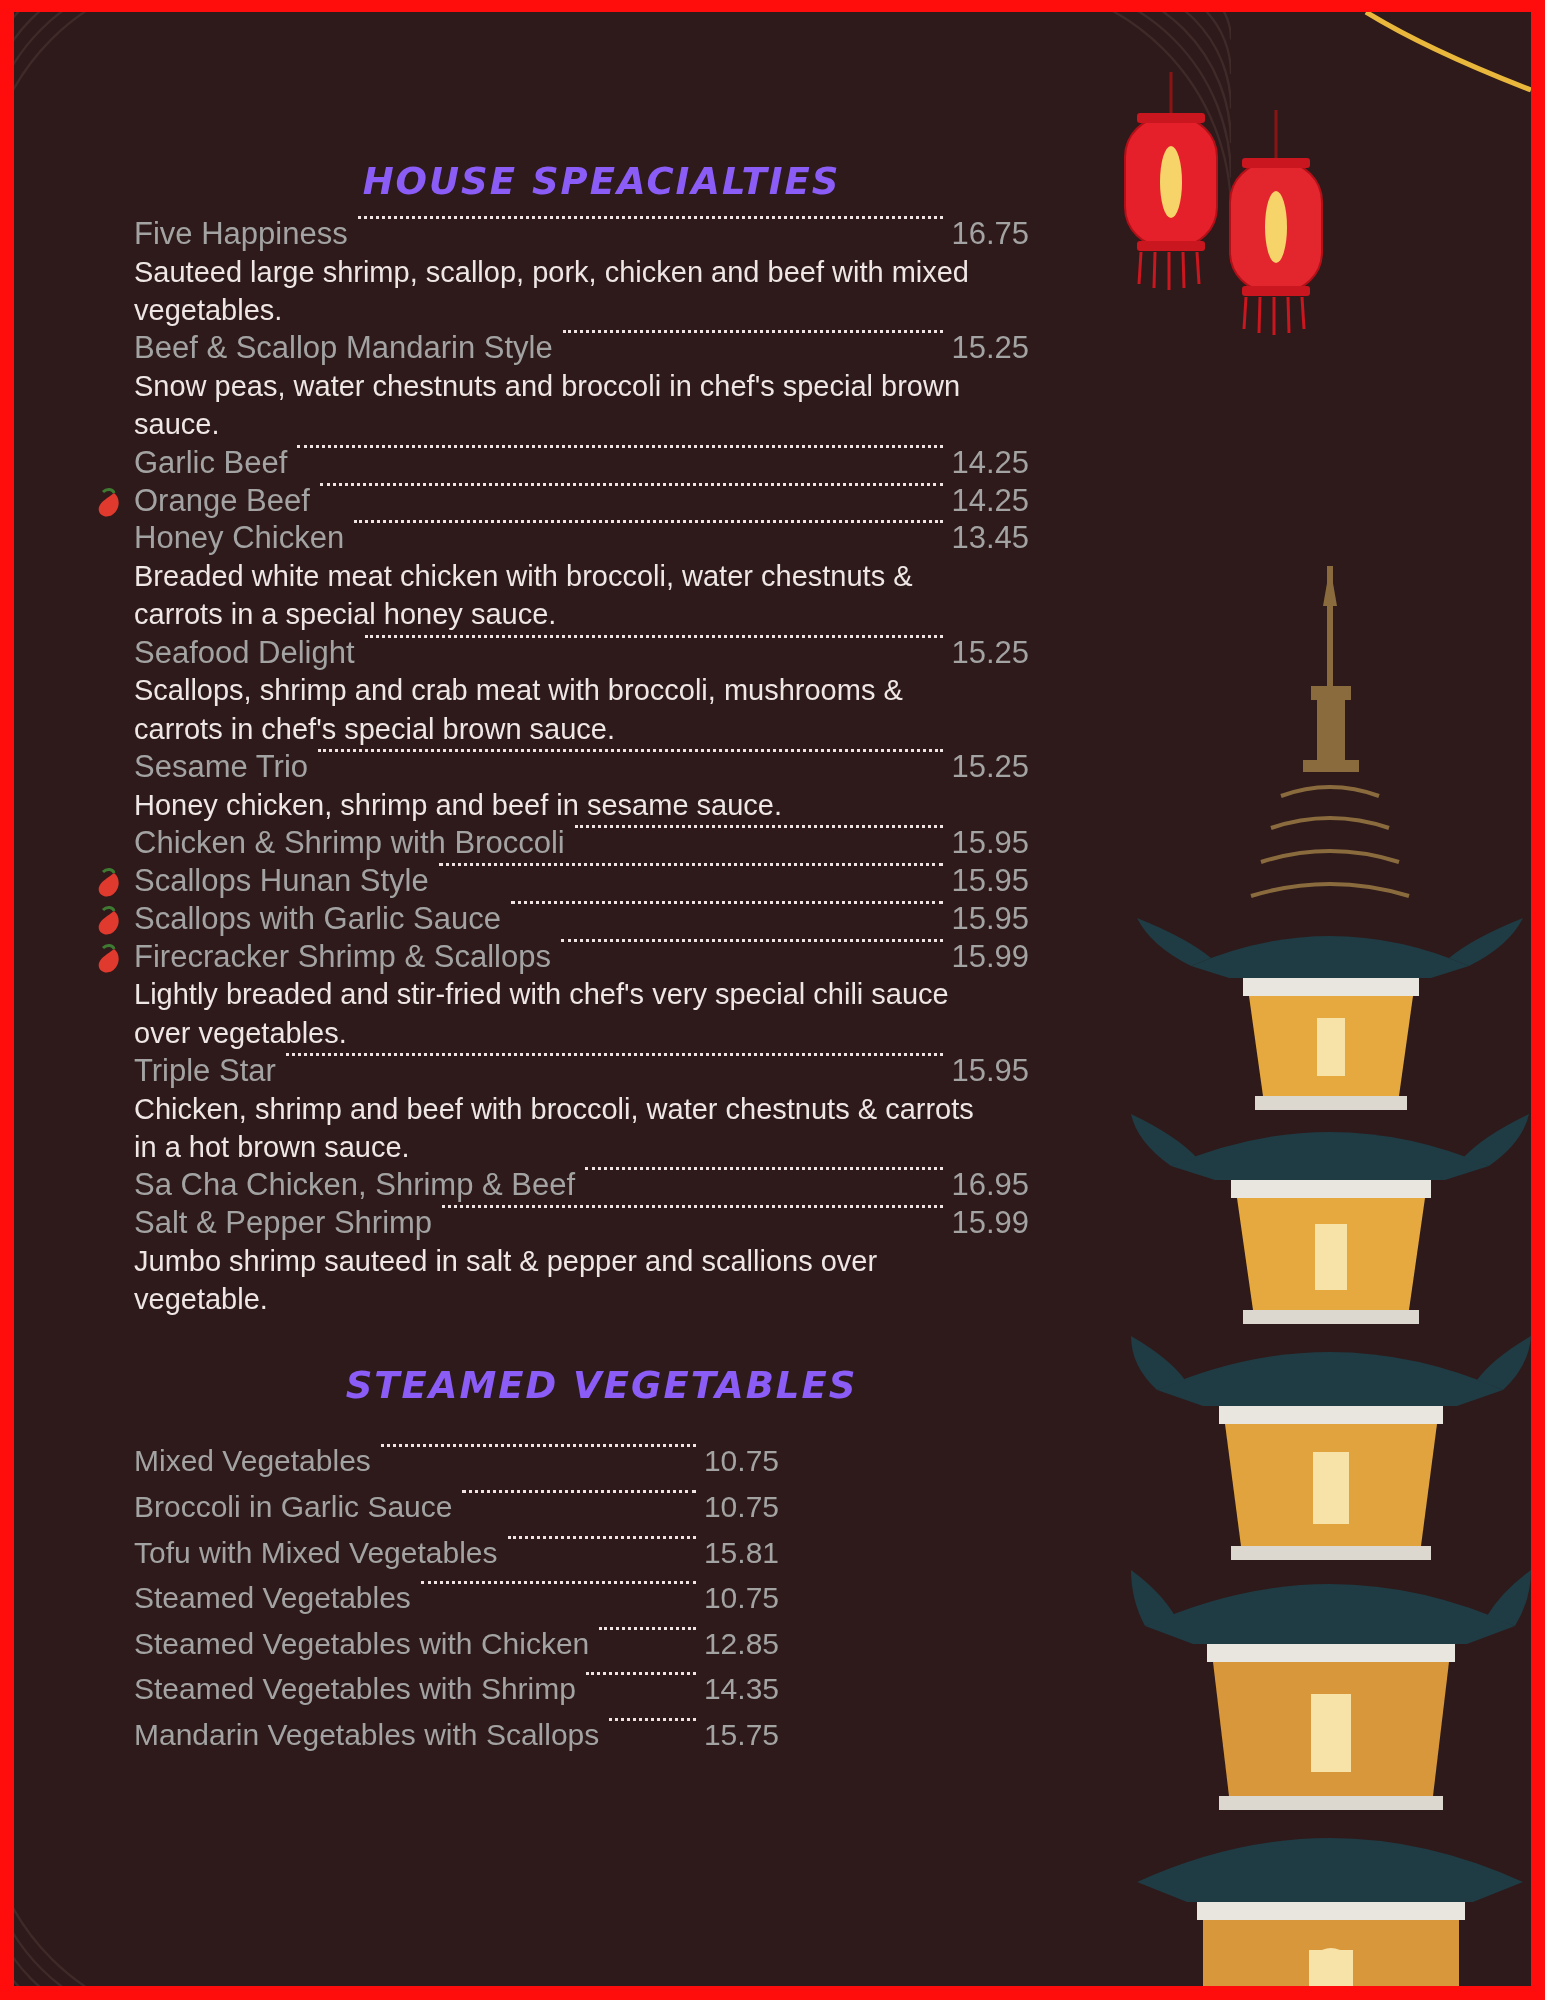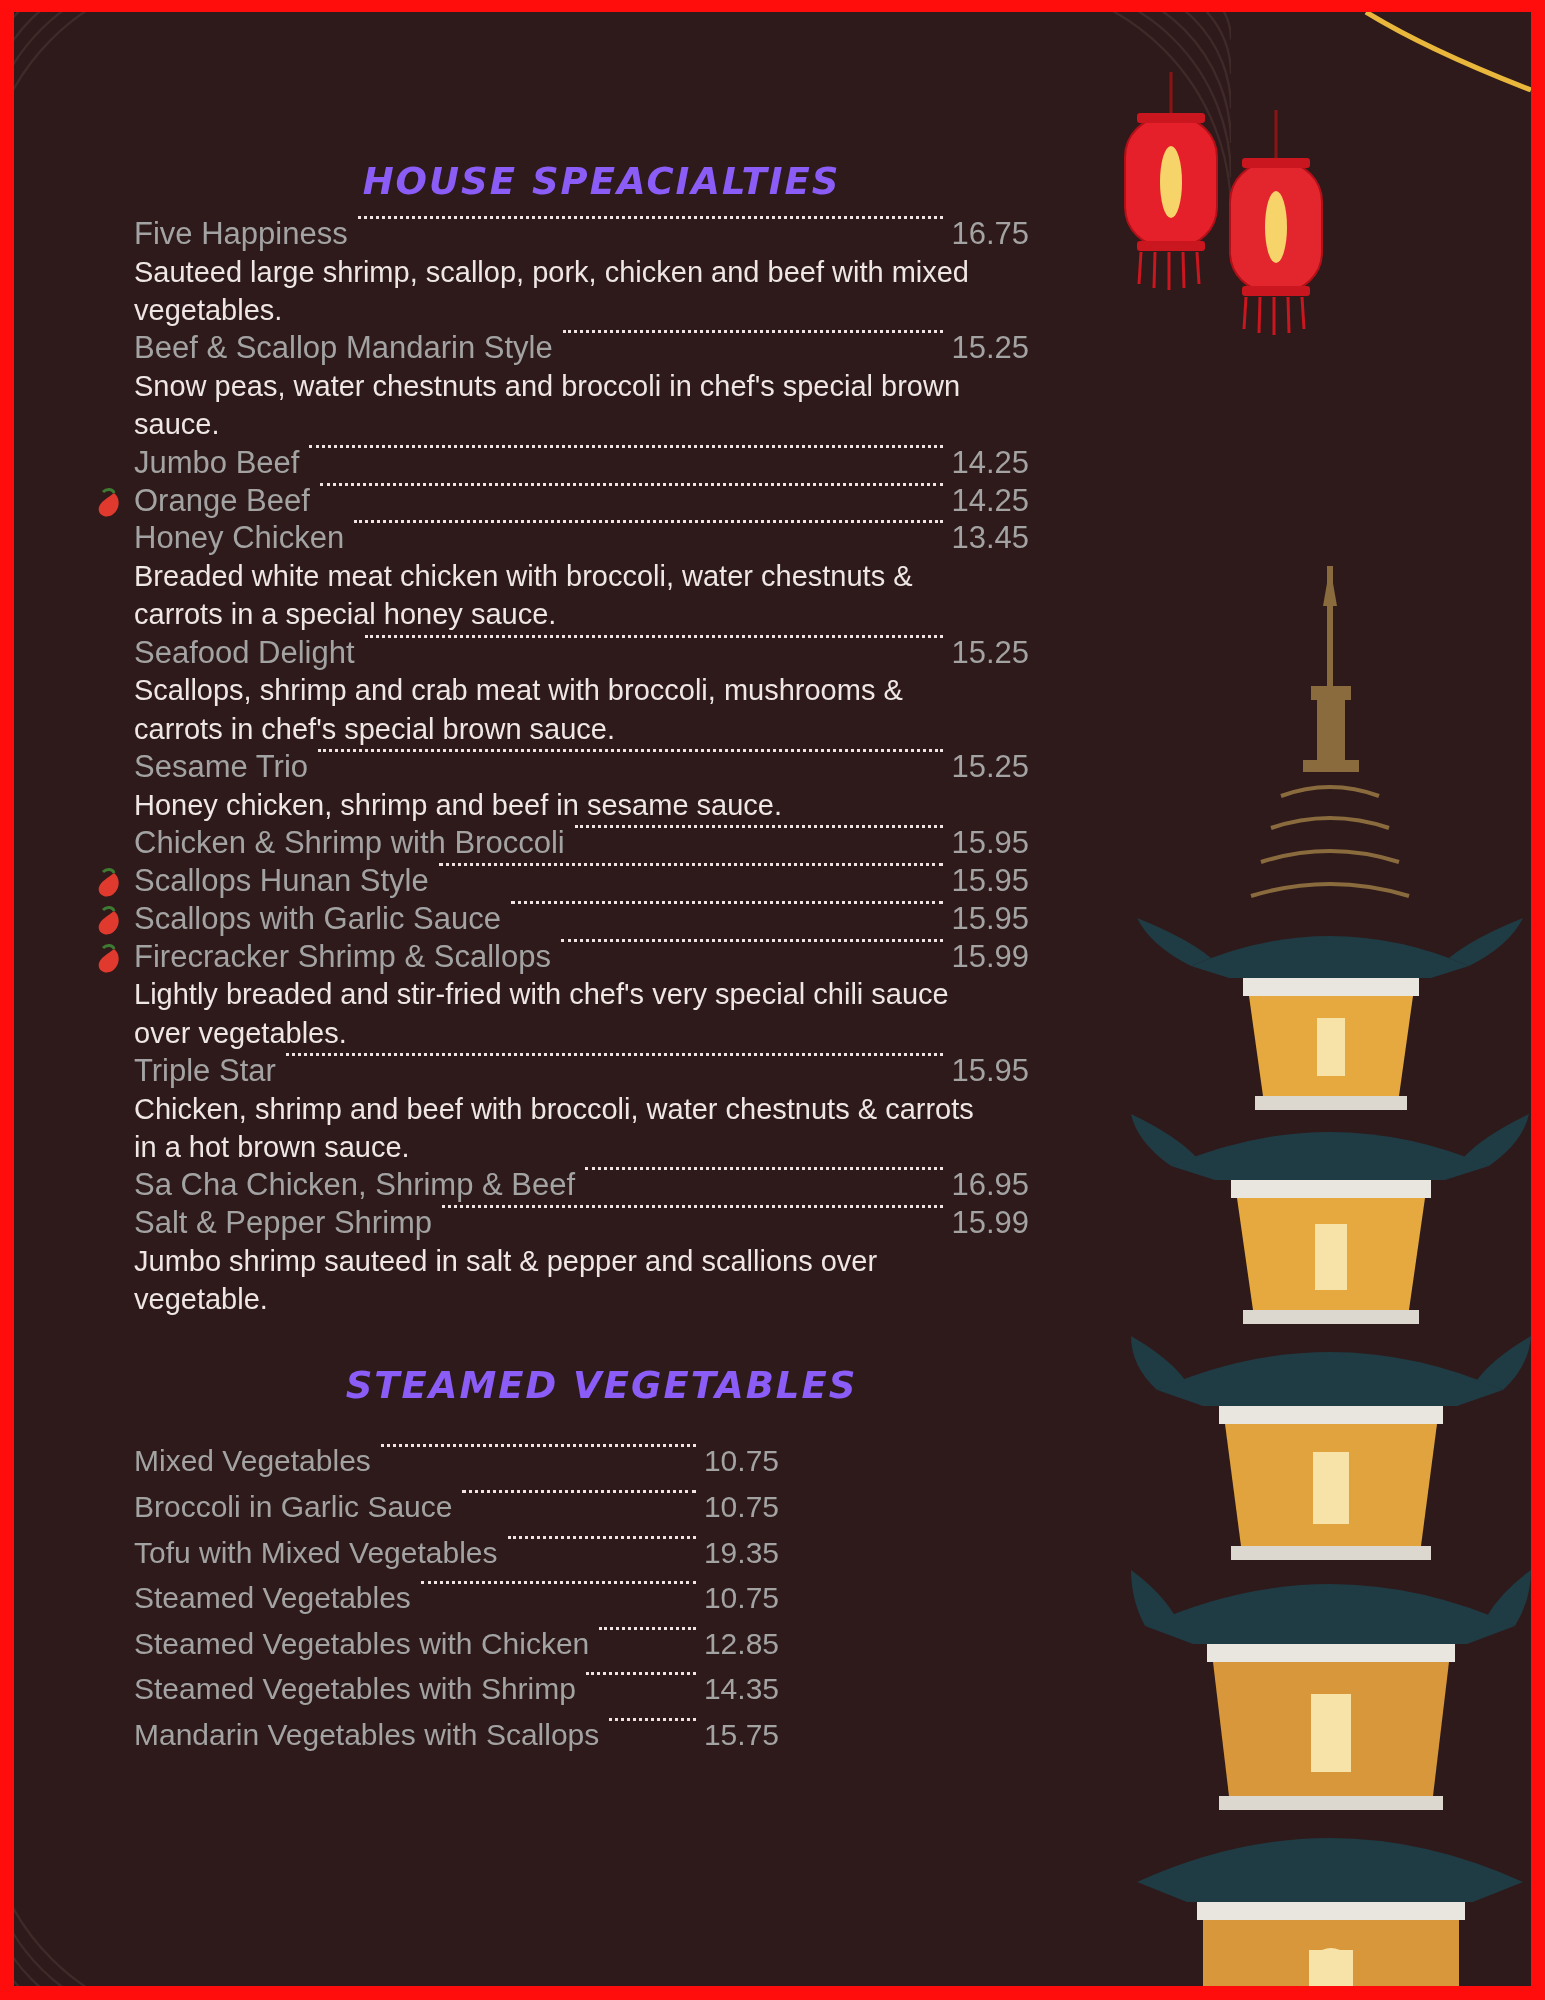--- a/index.html
+++ b/index.html
@@ -288,21 +288,21 @@
           <li class="item">
             <div class="row">
               <span class="name">Beef &amp; Scallop Mandarin Style</span>
               <span class="leader"></span>
               <span class="price">15.25</span>
             </div>
             <div class="desc">Snow peas, water chestnuts and broccoli in chef's special brown sauce.</div>
           </li>
           <li class="item">
             <div class="row">
-              <span class="name">Jumbo Beef</span>
+              <span class="name">Garlic Beef</span>
               <span class="leader"></span>
               <span class="price">14.25</span>
             </div>
           </li>
           <li class="item">
             <span class="chili">
               <svg viewBox="0 0 30 32" xmlns="http://www.w3.org/2000/svg">
                 <path d="M9 6 C13 2 19 3 20 7" fill="none" stroke="#3f7a32" stroke-width="3"></path>
                 <path d="M20 7 C27 12 26 24 18 29 C11 33 3 28 5 21 C7 15 14 12 20 7 Z" fill="#e03a2f"></path>
               </svg>
@@ -422,21 +422,21 @@
             <div class="row">
               <span class="name">Broccoli in Garlic Sauce</span>
               <span class="leader"></span>
               <span class="price">10.75</span>
             </div>
           </li>
           <li class="item">
             <div class="row">
               <span class="name">Tofu with Mixed Vegetables</span>
               <span class="leader"></span>
-              <span class="price">19.35</span>
+              <span class="price">15.81</span>
             </div>
           </li>
           <li class="item">
             <div class="row">
               <span class="name">Steamed Vegetables</span>
               <span class="leader"></span>
               <span class="price">10.75</span>
             </div>
           </li>
           <li class="item">

